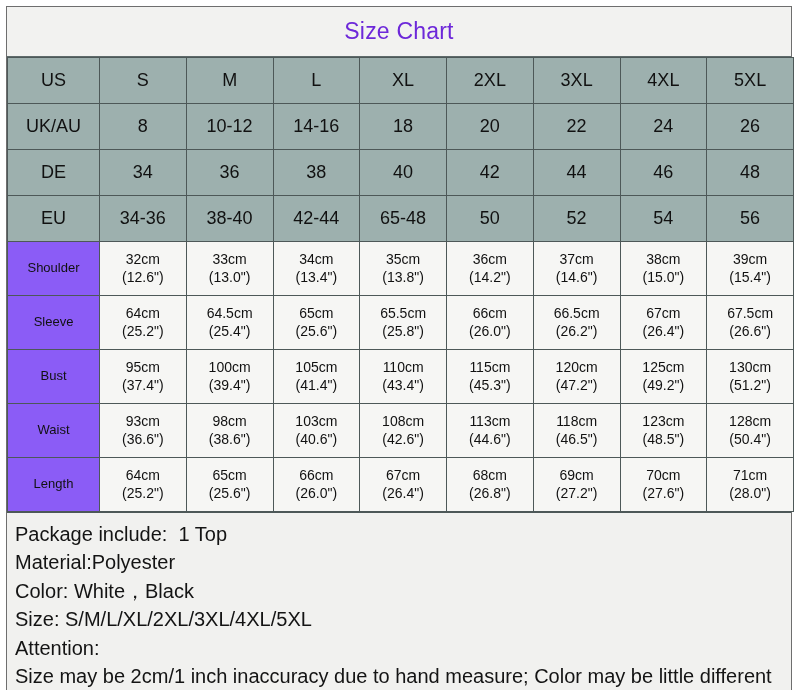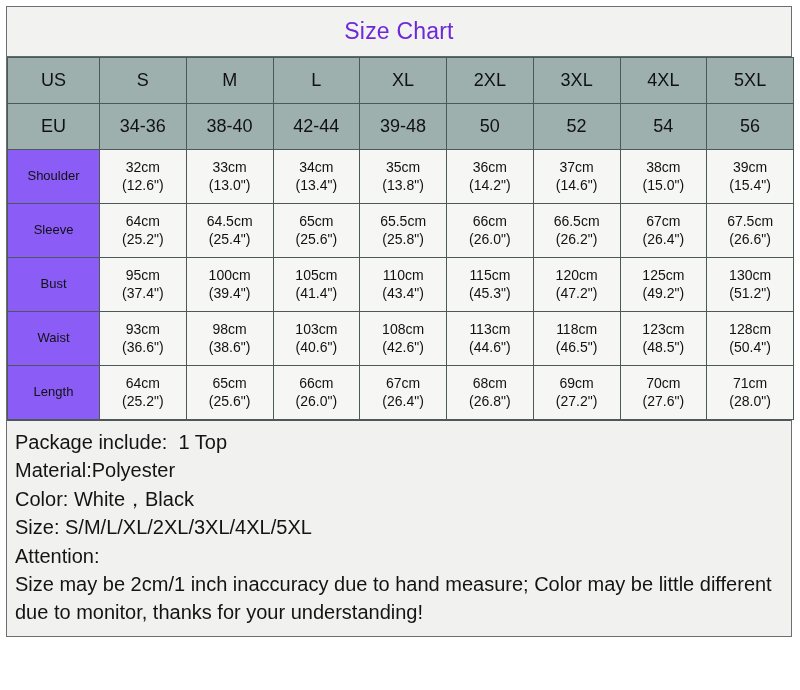--- a/index.html
+++ b/index.html
@@ -122,25 +122,47 @@
           <td>S</td>
           <td>M</td>
           <td>L</td>
           <td>XL</td>
           <td>2XL</td>
           <td>3XL</td>
           <td>4XL</td>
           <td>5XL</td>
         </tr>
         <tr class="size-row">
+          <td class="row-label">UK/AU</td>
+          <td>8</td>
+          <td>10-12</td>
+          <td>14-16</td>
+          <td>18</td>
+          <td>20</td>
+          <td>22</td>
+          <td>24</td>
+          <td>26</td>
+        </tr>
+        <tr class="size-row">
+          <td class="row-label">DE</td>
+          <td>34</td>
+          <td>36</td>
+          <td>38</td>
+          <td>40</td>
+          <td>42</td>
+          <td>44</td>
+          <td>46</td>
+          <td>48</td>
+        </tr>
+        <tr class="size-row">
           <td class="row-label">EU</td>
           <td>34-36</td>
           <td>38-40</td>
           <td>42-44</td>
-          <td>39-48</td>
+          <td>65-48</td>
           <td>50</td>
           <td>52</td>
           <td>54</td>
           <td>56</td>
         </tr>
 
         <tr class="meas-row">
           <td class="row-label">Shoulder</td>
           <td>
               <span class="cm-line">32cm</span>

